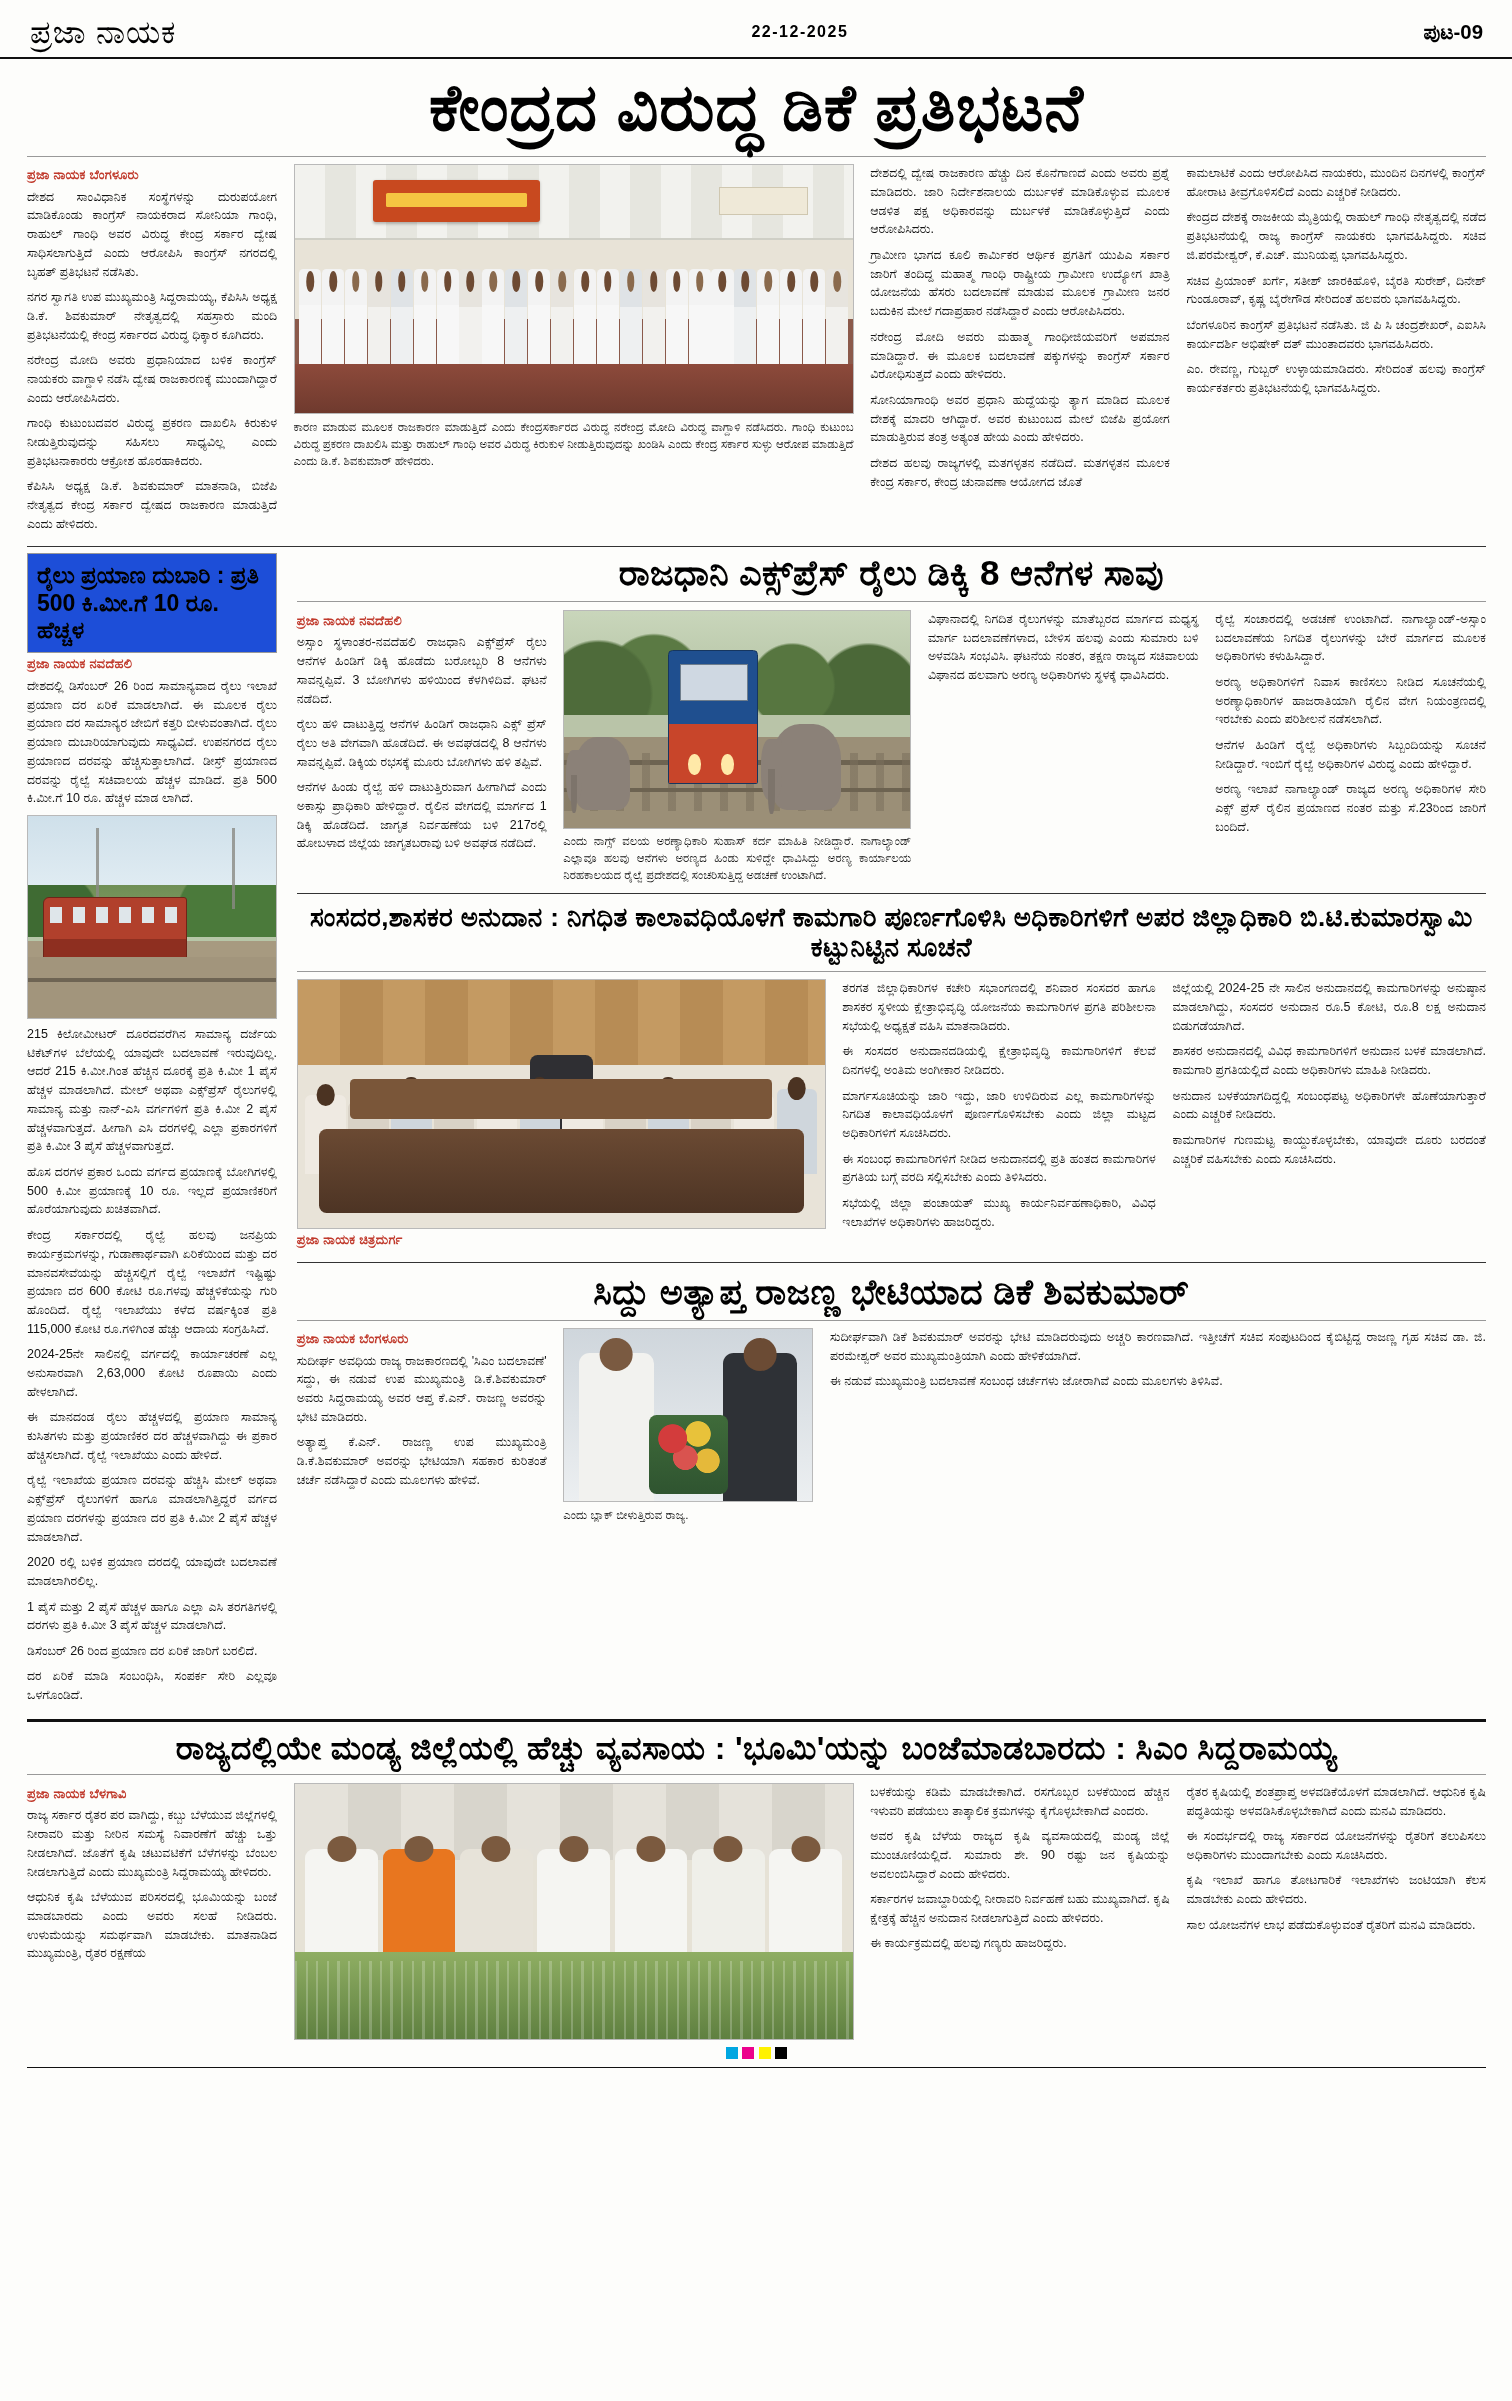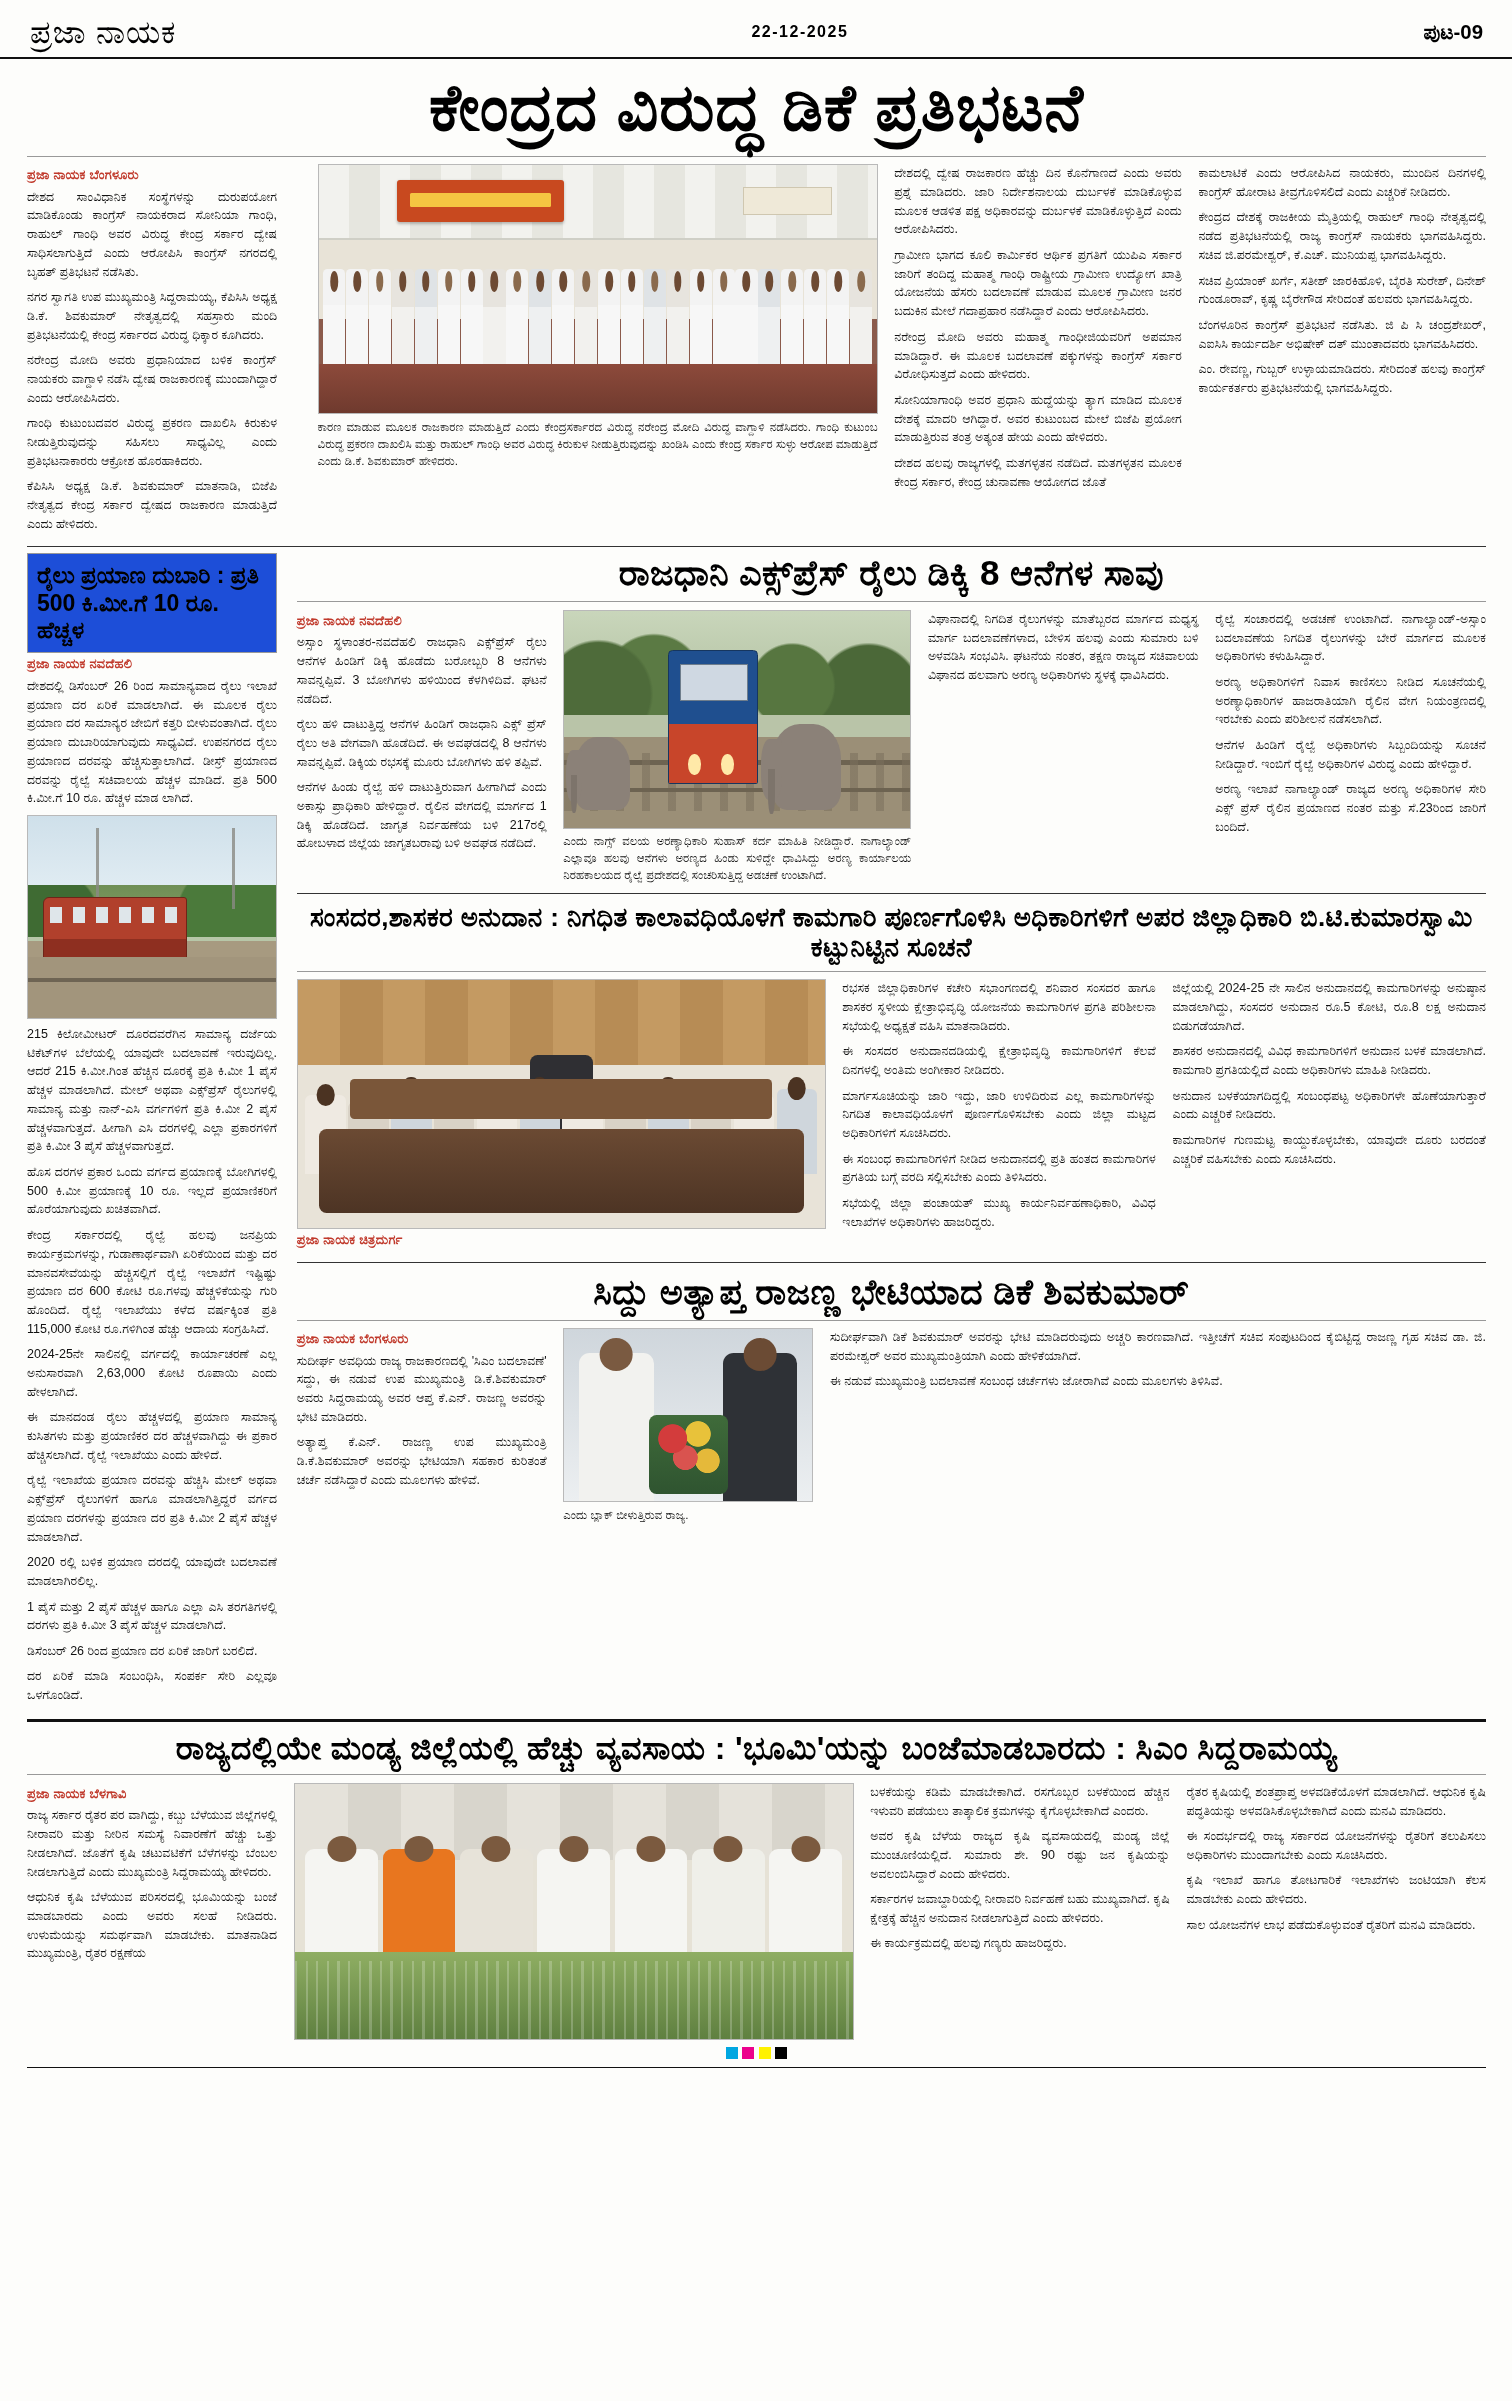--- a/index.html
+++ b/index.html
@@ -339,21 +339,21 @@
         <div class="byline">ಪ್ರಜಾ ನಾಯಕ ಬೆಂಗಳೂರು</div>
         <div class="body-text">
           <p>ದೇಶದ ಸಾಂವಿಧಾನಿಕ ಸಂಸ್ಥೆಗಳನ್ನು ದುರುಪಯೋಗ ಮಾಡಿಕೊಂಡು ಕಾಂಗ್ರೆಸ್ ನಾಯಕರಾದ ಸೋನಿಯಾ ಗಾಂಧಿ, ರಾಹುಲ್ ಗಾಂಧಿ ಅವರ ವಿರುದ್ಧ ಕೇಂದ್ರ ಸರ್ಕಾರ ದ್ವೇಷ ಸಾಧಿಸಲಾಗುತ್ತಿದೆ ಎಂದು ಆರೋಪಿಸಿ ಕಾಂಗ್ರೆಸ್ ನಗರದಲ್ಲಿ ಬೃಹತ್ ಪ್ರತಿಭಟನೆ ನಡೆಸಿತು.</p>
           <p>ನಗರ ಸ್ವಾಗತಿ ಉಪ ಮುಖ್ಯಮಂತ್ರಿ ಸಿದ್ದರಾಮಯ್ಯ, ಕೆಪಿಸಿಸಿ ಅಧ್ಯಕ್ಷ ಡಿ.ಕೆ. ಶಿವಕುಮಾರ್ ನೇತೃತ್ವದಲ್ಲಿ ಸಹಸ್ರಾರು ಮಂದಿ ಪ್ರತಿಭಟನೆಯಲ್ಲಿ ಕೇಂದ್ರ ಸರ್ಕಾರದ ವಿರುದ್ಧ ಧಿಕ್ಕಾರ ಕೂಗಿದರು.</p>
           <p>ನರೇಂದ್ರ ಮೋದಿ ಅವರು ಪ್ರಧಾನಿಯಾದ ಬಳಿಕ ಕಾಂಗ್ರೆಸ್ ನಾಯಕರು ವಾಗ್ದಾಳಿ ನಡೆಸಿ ದ್ವೇಷ ರಾಜಕಾರಣಕ್ಕೆ ಮುಂದಾಗಿದ್ದಾರೆ ಎಂದು ಆರೋಪಿಸಿದರು.</p>
           <p>ಗಾಂಧಿ ಕುಟುಂಬದವರ ವಿರುದ್ಧ ಪ್ರಕರಣ ದಾಖಲಿಸಿ ಕಿರುಕುಳ ನೀಡುತ್ತಿರುವುದನ್ನು ಸಹಿಸಲು ಸಾಧ್ಯವಿಲ್ಲ ಎಂದು ಪ್ರತಿಭಟನಾಕಾರರು ಆಕ್ರೋಶ ಹೊರಹಾಕಿದರು.</p>
           <p>ಕೆಪಿಸಿಸಿ ಅಧ್ಯಕ್ಷ ಡಿ.ಕೆ. ಶಿವಕುಮಾರ್ ಮಾತನಾಡಿ, ಬಿಜೆಪಿ ನೇತೃತ್ವದ ಕೇಂದ್ರ ಸರ್ಕಾರ ದ್ವೇಷದ ರಾಜಕಾರಣ ಮಾಡುತ್ತಿದೆ ಎಂದು ಹೇಳಿದರು.</p>
         </div>
       </div>
 
-      <div class="col" style="flex:0 0 560px;margin-left:24px;">
+      <div class="col" style="flex:0 0 560px;">
         <div class="photo img-stage" style="height:250px;">
           <span class="tent"></span>
           <span class="banner"></span>
           <span class="banner2"></span>
           <span class="crowd">
             <i></i>
               <i></i>
               <i></i>
               <i></i>
               <i></i>
@@ -502,21 +502,21 @@
                     <i></i>
                     <i></i>
                 </span>
                 <span class="m-table2"></span>
                 <span class="m-table"></span>
               </div>
               <div class="byline">ಪ್ರಜಾ ನಾಯಕ ಚಿತ್ರದುರ್ಗ</div>
             </div>
             <div class="col">
               <div class="body-text">
-                <p>ರಭಸಕ ಜಿಲ್ಲಾಧಿಕಾರಿಗಳ ಕಚೇರಿ ಸಭಾಂಗಣದಲ್ಲಿ ಶನಿವಾರ ಸಂಸದರ ಹಾಗೂ ಶಾಸಕರ ಸ್ಥಳೀಯ ಕ್ಷೇತ್ರಾಭಿವೃದ್ಧಿ ಯೋಜನೆಯ ಕಾಮಗಾರಿಗಳ ಪ್ರಗತಿ ಪರಿಶೀಲನಾ ಸಭೆಯಲ್ಲಿ ಅಧ್ಯಕ್ಷತೆ ವಹಿಸಿ ಮಾತನಾಡಿದರು.</p>
+                <p>ತರಗತ ಜಿಲ್ಲಾಧಿಕಾರಿಗಳ ಕಚೇರಿ ಸಭಾಂಗಣದಲ್ಲಿ ಶನಿವಾರ ಸಂಸದರ ಹಾಗೂ ಶಾಸಕರ ಸ್ಥಳೀಯ ಕ್ಷೇತ್ರಾಭಿವೃದ್ಧಿ ಯೋಜನೆಯ ಕಾಮಗಾರಿಗಳ ಪ್ರಗತಿ ಪರಿಶೀಲನಾ ಸಭೆಯಲ್ಲಿ ಅಧ್ಯಕ್ಷತೆ ವಹಿಸಿ ಮಾತನಾಡಿದರು.</p>
                 <p>ಈ ಸಂಸದರ ಅನುದಾನದಡಿಯಲ್ಲಿ ಕ್ಷೇತ್ರಾಭಿವೃದ್ಧಿ ಕಾಮಗಾರಿಗಳಿಗೆ ಕೆಲವೆ ದಿನಗಳಲ್ಲಿ ಅಂತಿಮ ಅಂಗೀಕಾರ ನೀಡಿದರು.</p>
                 <p>ಮಾರ್ಗಸೂಚಿಯನ್ನು ಜಾರಿ ಇದ್ದು, ಜಾರಿ ಉಳಿದಿರುವ ಎಲ್ಲ ಕಾಮಗಾರಿಗಳನ್ನು ನಿಗದಿತ ಕಾಲಾವಧಿಯೊಳಗೆ ಪೂರ್ಣಗೊಳಿಸಬೇಕು ಎಂದು ಜಿಲ್ಲಾ ಮಟ್ಟದ ಅಧಿಕಾರಿಗಳಿಗೆ ಸೂಚಿಸಿದರು.</p>
                 <p>ಈ ಸಂಬಂಧ ಕಾಮಗಾರಿಗಳಿಗೆ ನೀಡಿದ ಅನುದಾನದಲ್ಲಿ ಪ್ರತಿ ಹಂತದ ಕಾಮಗಾರಿಗಳ ಪ್ರಗತಿಯ ಬಗ್ಗೆ ವರದಿ ಸಲ್ಲಿಸಬೇಕು ಎಂದು ತಿಳಿಸಿದರು.</p>
                 <p>ಸಭೆಯಲ್ಲಿ ಜಿಲ್ಲಾ ಪಂಚಾಯತ್ ಮುಖ್ಯ ಕಾರ್ಯನಿರ್ವಹಣಾಧಿಕಾರಿ, ವಿವಿಧ ಇಲಾಖೆಗಳ ಅಧಿಕಾರಿಗಳು ಹಾಜರಿದ್ದರು.</p>
               </div>
             </div>
             <div class="col">
               <div class="body-text">
                 <p>ಜಿಲ್ಲೆಯಲ್ಲಿ 2024-25 ನೇ ಸಾಲಿನ ಅನುದಾನದಲ್ಲಿ ಕಾಮಗಾರಿಗಳನ್ನು ಅನುಷ್ಠಾನ ಮಾಡಲಾಗಿದ್ದು, ಸಂಸದರ ಅನುದಾನ ರೂ.5 ಕೋಟಿ, ರೂ.8 ಲಕ್ಷ ಅನುದಾನ ಬಿಡುಗಡೆಯಾಗಿದೆ.</p>
                 <p>ಶಾಸಕರ ಅನುದಾನದಲ್ಲಿ ವಿವಿಧ ಕಾಮಗಾರಿಗಳಿಗೆ ಅನುದಾನ ಬಳಕೆ ಮಾಡಲಾಗಿದೆ. ಕಾಮಗಾರಿ ಪ್ರಗತಿಯಲ್ಲಿದೆ ಎಂದು ಅಧಿಕಾರಿಗಳು ಮಾಹಿತಿ ನೀಡಿದರು.</p>

